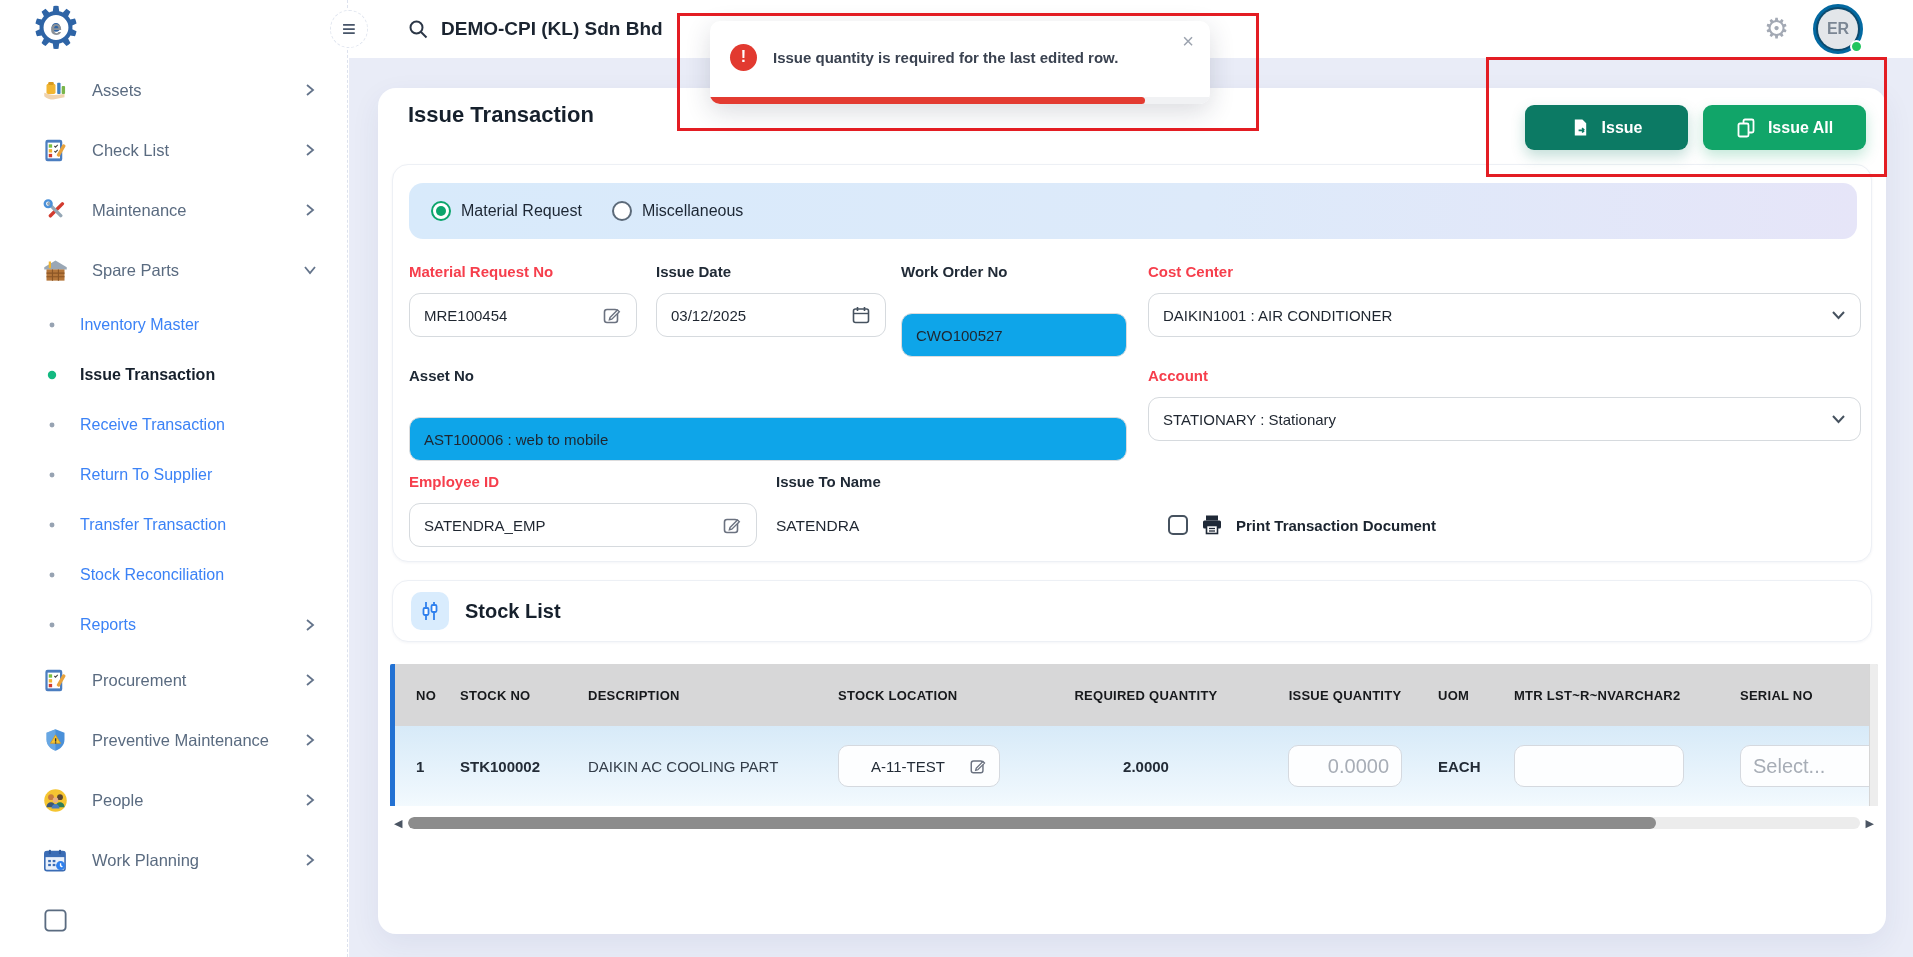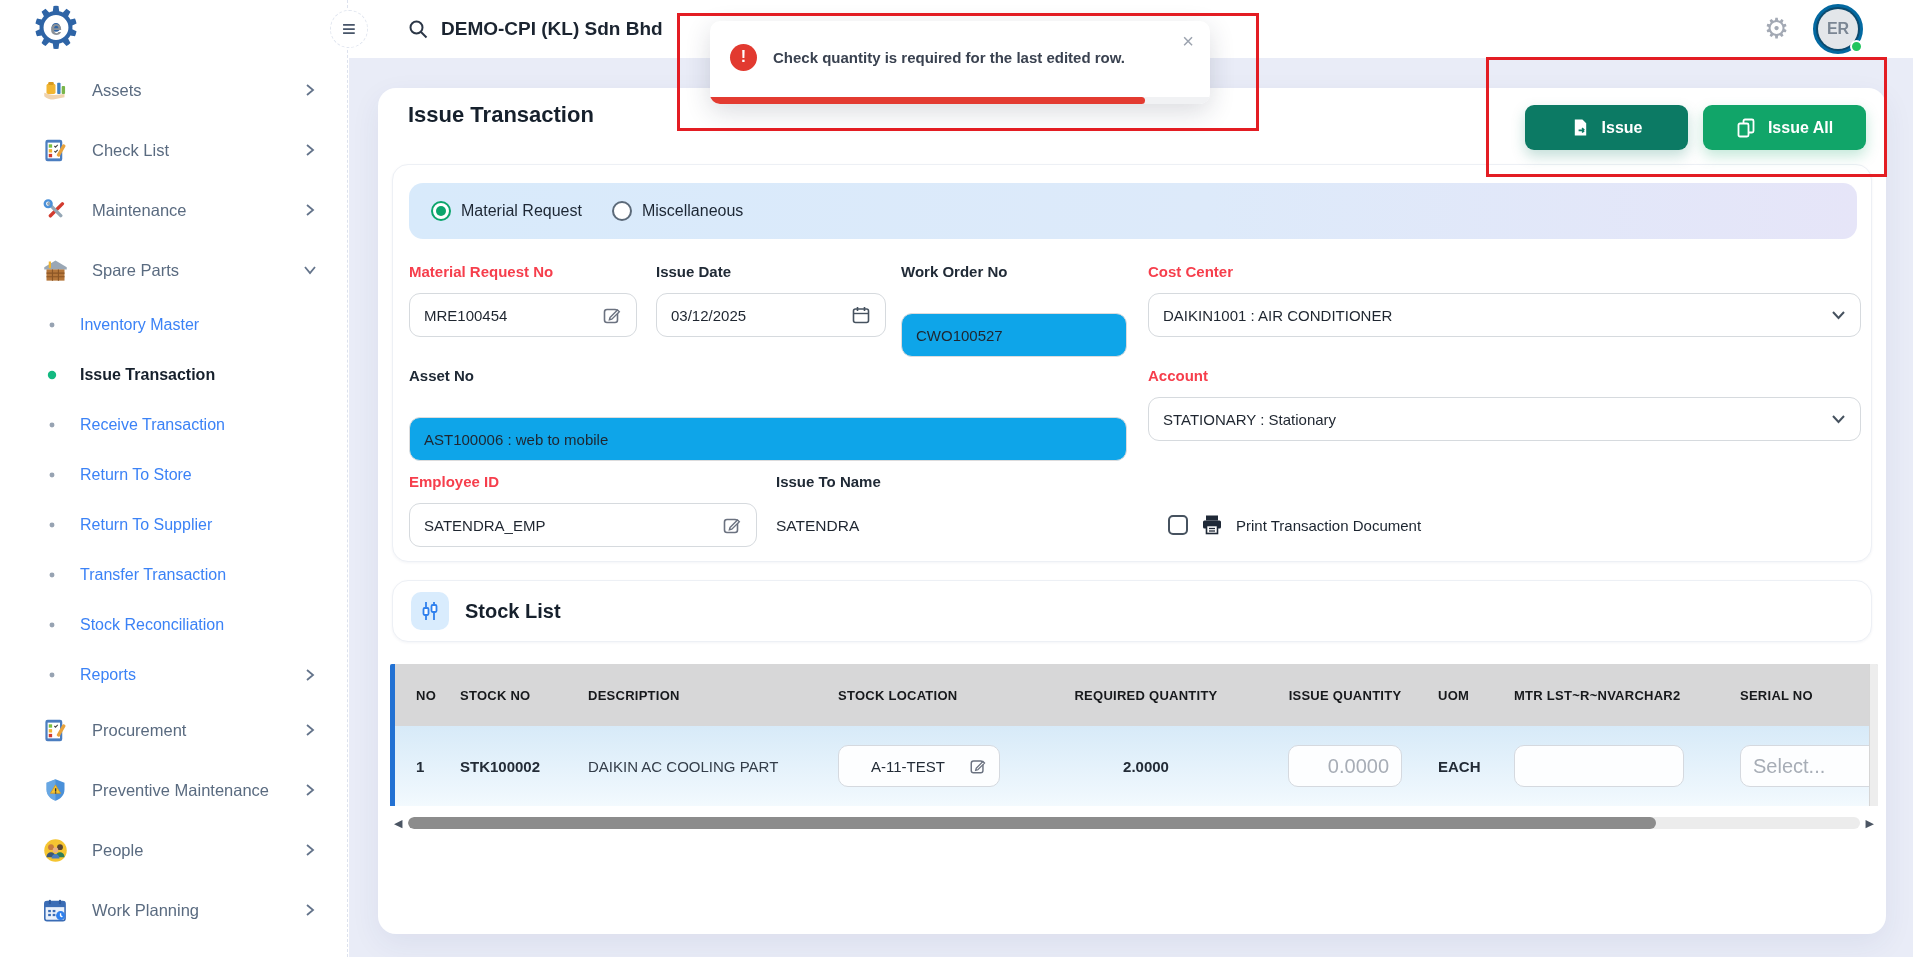--- a/index.html
+++ b/index.html
@@ -71,21 +71,21 @@
   .flabel.req { color:#f63e4c; }
   .field { position:absolute; height:44px; background:#fff; border:1px solid #d6dade; border-radius:11px;
     display:flex; align-items:center; padding:0 14px; font-size:15px; color:#1f2630; }
   .field .val { flex:1; white-space:nowrap; overflow:hidden; }
   .field.disabled { background:#0ea5e9; border-color:#dcdcdd;margin-top:20px; }
   .field .ficon { flex:0 0 22px; display:flex; justify-content:flex-end; }
   .plain-val { position:absolute; font-size:15.5px; font-weight:500; color:#1f2630; }
 
   .print-row { position:absolute; display:flex; align-items:center; gap:12px; cursor:pointer; }
   .checkbox { width:20px; height:20px; border:2px solid #46525f; border-radius:5px; background:#fff; }
-  .print-label { font-size:15px; font-weight:400; color:#1b242f; }
+  .print-label { font-size:15px; font-weight:700; color:#1b242f; }
 
   
   .stock-title-bar { position:absolute; left:392px; top:580px; width:1480px; height:62px; background:#fff;
     border:1px solid #edf0f5; border-radius:16px; box-shadow:0 1px 3px rgba(20,40,90,.05);
     display:flex; align-items:center; padding-left:18px; gap:16px; z-index:1; }
   .stock-ico-sq { width:38px; height:38px; background:#d9ecfd; border-radius:10px; display:flex;
     align-items:center; justify-content:center; }
   .stock-title { font-size:20px; font-weight:800; color:#16202c; }
 
   .stock-table { position:absolute; left:390px; top:664px; width:1488px; z-index:1; overflow:hidden; border-radius:2px; }
@@ -230,24 +230,20 @@
     <div class="sub-item active">
       <span class="bullet"></span>
       <span class="nlabel">Issue Transaction</span>
     </div>
     <div class="sub-item">
       <span class="bullet"></span>
       <span class="nlabel">Receive Transaction</span>
     </div>
     <div class="sub-item">
       <span class="bullet"></span>
-      <span class="nlabel">Return To Store</span>
-    </div>
-    <div class="sub-item">
-      <span class="bullet"></span>
       <span class="nlabel">Return To Supplier</span>
     </div>
     <div class="sub-item">
       <span class="bullet"></span>
       <span class="nlabel">Transfer Transaction</span>
     </div>
     <div class="sub-item">
       <span class="bullet"></span>
       <span class="nlabel">Stock Reconciliation</span>
     </div>
@@ -559,21 +555,21 @@
     <div class="scroll-track">
       <div class="scroll-thumb"></div>
     </div>
     <span class="scroll-arrow">▶</span>
   </div>
 </div>
 
 <div id="toast">
   <div class="toast-body">
     <span class="toast-err-ico">!</span>
-    <span class="toast-msg">Check quantity is required for the last edited row.</span>
+    <span class="toast-msg">Issue quantity is required for the last edited row.</span>
   </div>
   <span class="toast-close">×</span>
   <div class="toast-progress">
     <div class="toast-progress-fill"></div>
   </div>
 </div>
 
 <div class="annot" id="annot-toast"></div>
 <div class="annot" id="annot-buttons"></div>
 

